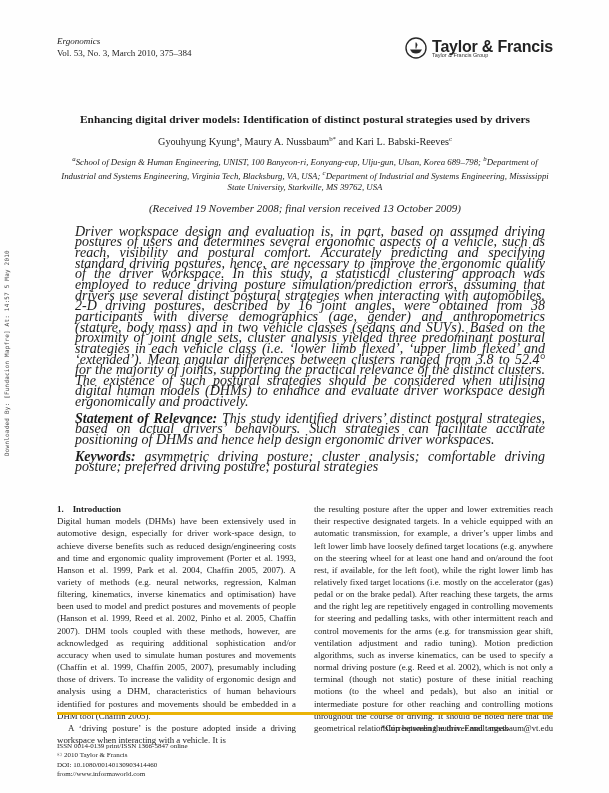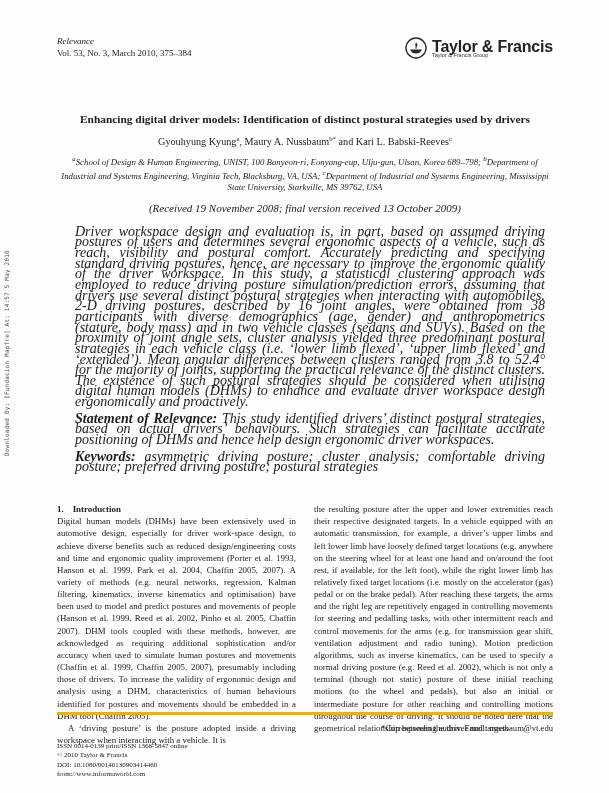--- a/index.html
+++ b/index.html
@@ -79,21 +79,21 @@
 <body>
 
 <div class="page">
 
   <div class="watermark">Downloaded By: [Fundacion Mapfre] At: 14:57 5 May 2010</div>
 
   <div class="content">
 
     <div class="header-row">
       <div class="journal-block">
-        <div class="journal-name">Relevance</div>
+        <div class="journal-name">Ergonomics</div>
         <div class="journal-issue">Vol. 53, No. 3, March 2010, 375–384</div>
       </div>
       <div class="logo-block">
         <span>
           <svg class="logo-circle" viewBox="0 0 22 22">
             <circle cx="11" cy="11" r="10" fill="none" stroke="#2a2a2a" stroke-width="1.4"></circle>
             <path d="M5 12.5 L17 12.5 L15 15.5 Q11 17.5 7 15.5 Z" fill="#2a2a2a"></path>
             <path d="M11 5.5 L11 11.5" stroke="#2a2a2a" stroke-width="1"></path>
             <path d="M11 6 Q14 7.5 11 10.5" fill="#2a2a2a"></path>
           </svg>

